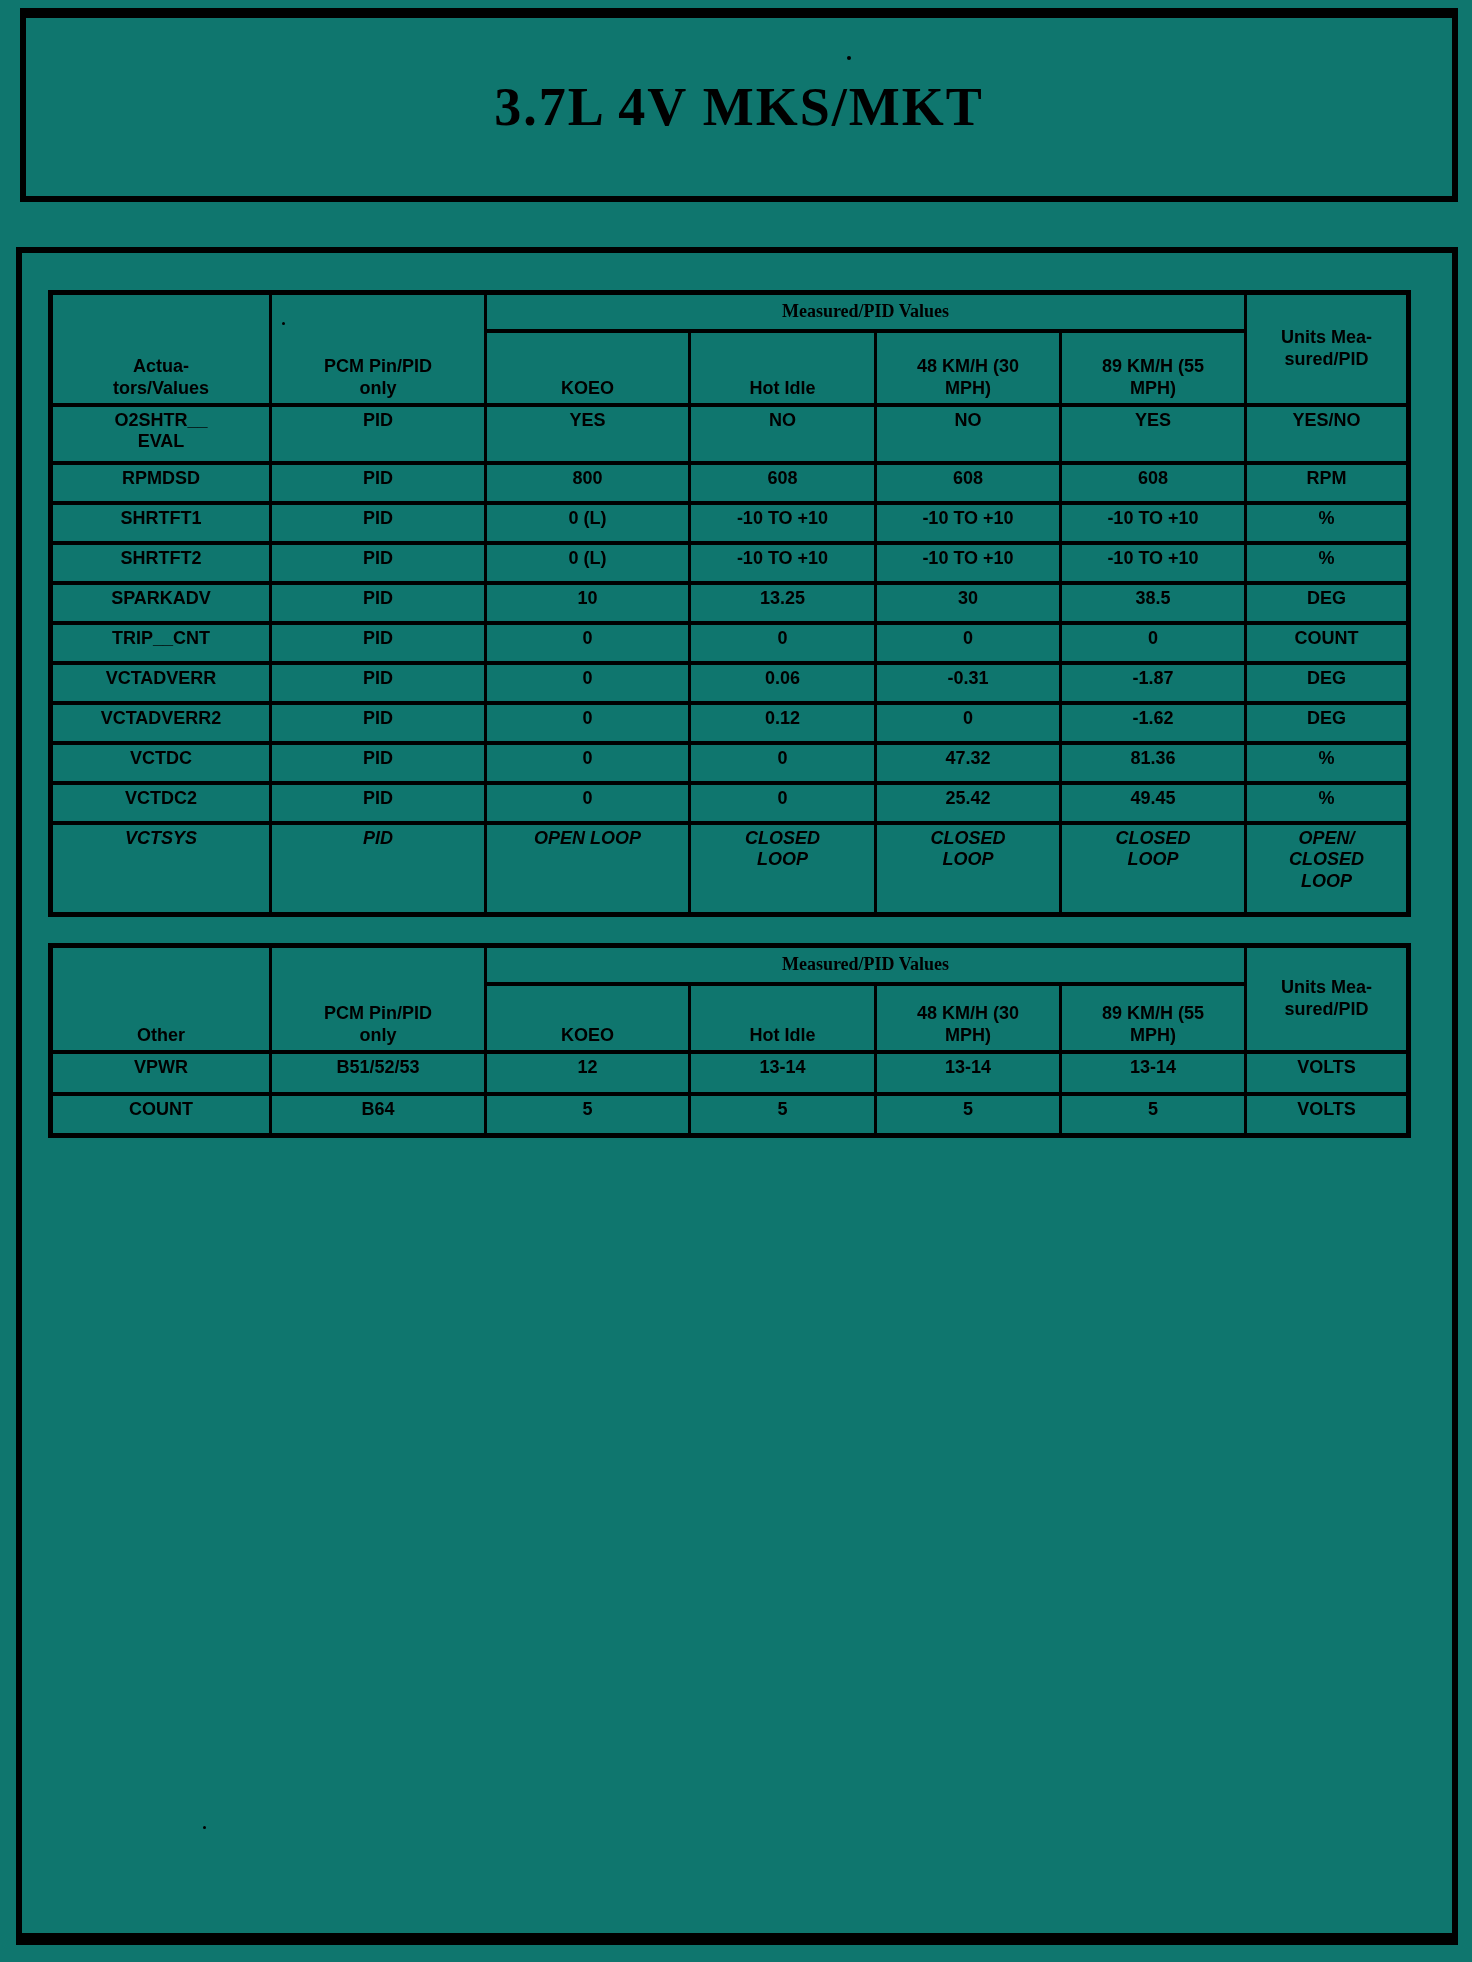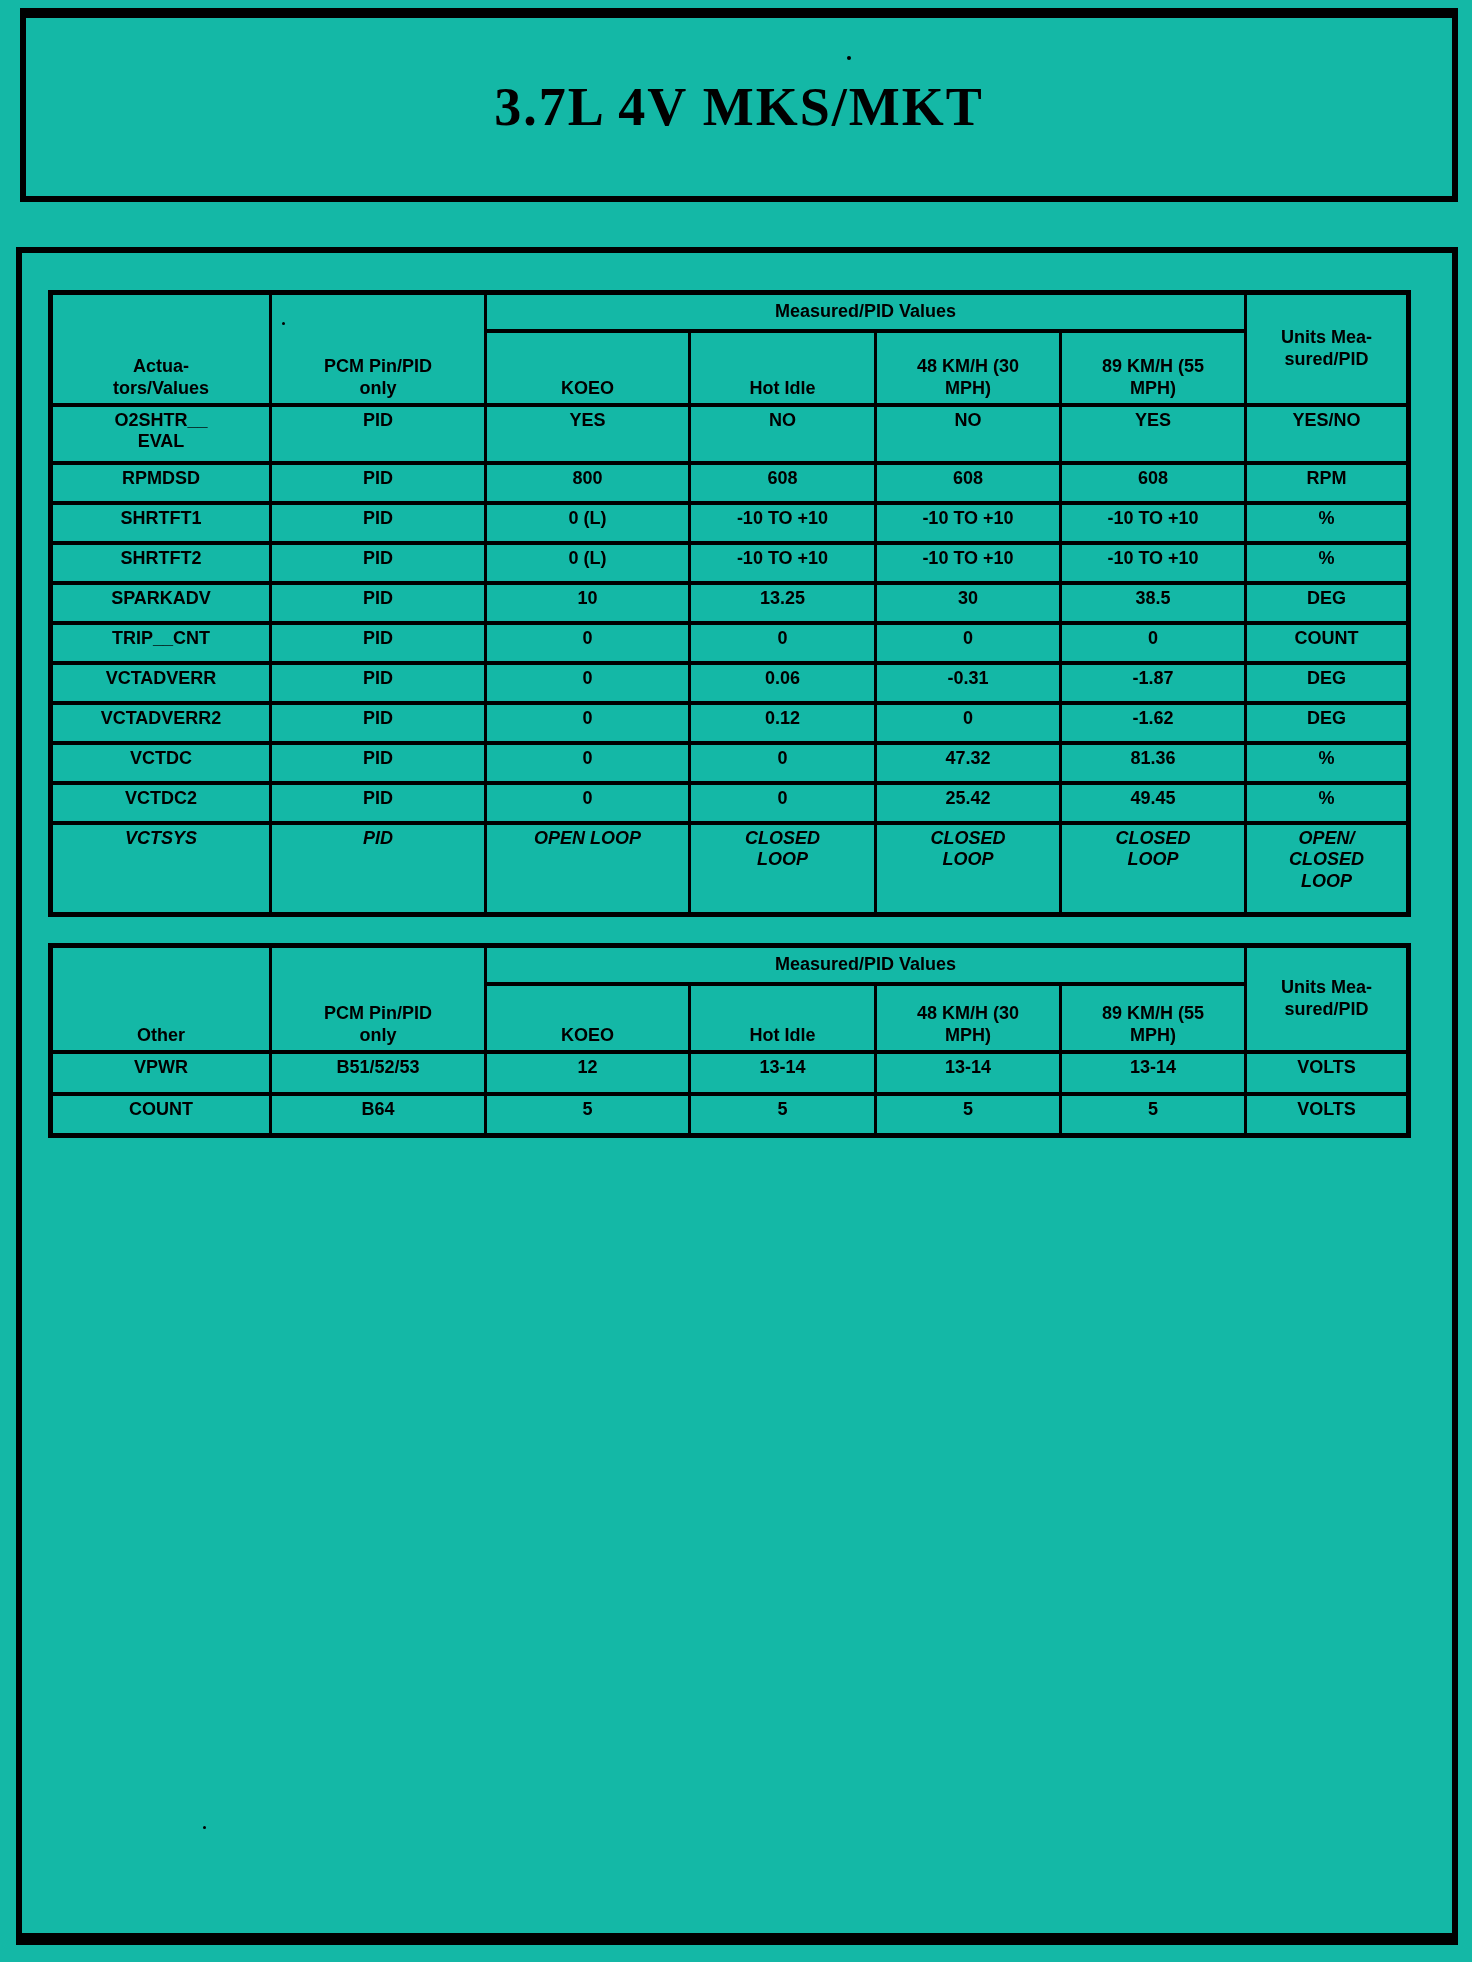--- a/index.html
+++ b/index.html
@@ -6,21 +6,21 @@
   html, body { margin: 0; padding: 0; }
   body {
     width: 1472px; height: 1962px;
     background: #ffffff;
     font-family: "Liberation Sans", sans-serif;
     color: #000000;
   }
   .page {
     position: relative;
     width: 1472px; height: 1962px;
-    background: #14b8a6;
+    background: #0f766e;
     overflow: hidden;
   }
   .title-box {
     position: absolute;
     left: 20px; top: 8px;
     width: 1438px; height: 194px;
     border: 6px solid #000;
     border-top-width: 10px;
     display: flex; align-items: center; justify-content: center;
   }
@@ -56,21 +56,21 @@
     text-align: center;
     white-space: pre-line;
     padding: 3px 3px;
     overflow: hidden;
   }
   table.pid-table { border: 5px solid #000; }
   thead tr.band1 { height: 38px; }
   #table1 thead tr.band2 { height: 74px; }
   #table2 thead tr.band2 { height: 68px; }
   th.hdr-bottom { vertical-align: bottom; padding-bottom: 6px; }
-  th.hdr-span   { vertical-align: middle; }
+  th.hdr-span   { vertical-align: middle; font-family: Liberation Serif, serif; }
   th.hdr-mid    { vertical-align: middle; }
   tbody td { vertical-align: top; padding-top: 5px; }
   #table1 tbody tr { height: 40px; }
   #table1 tbody tr:first-child { height: 58px; }
   #table1 tbody tr:last-child  { height: 92px; font-style: italic; }
   #table2 tbody tr { height: 42px; }
   .speck {
     position: absolute;
     background: #000;
     border-radius: 50%;

